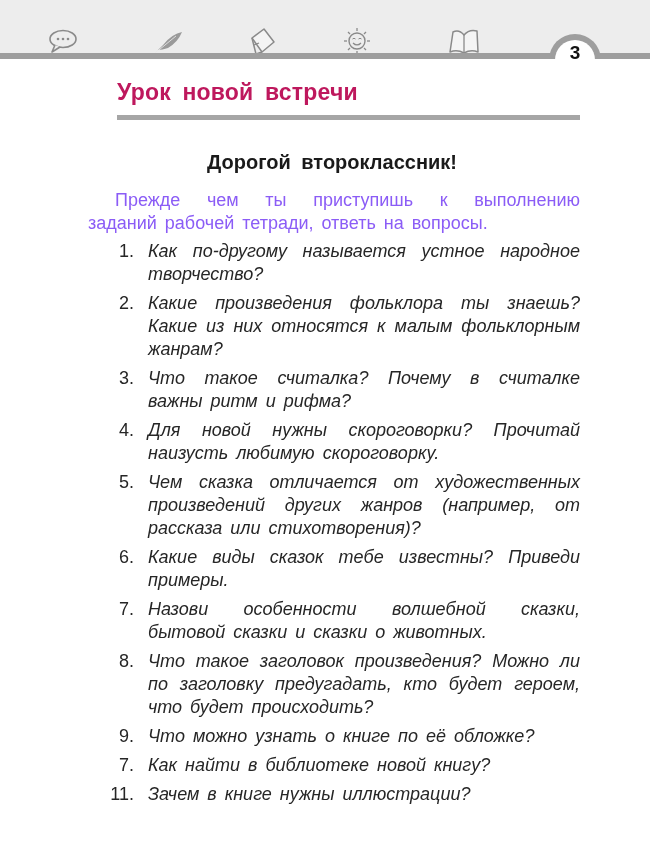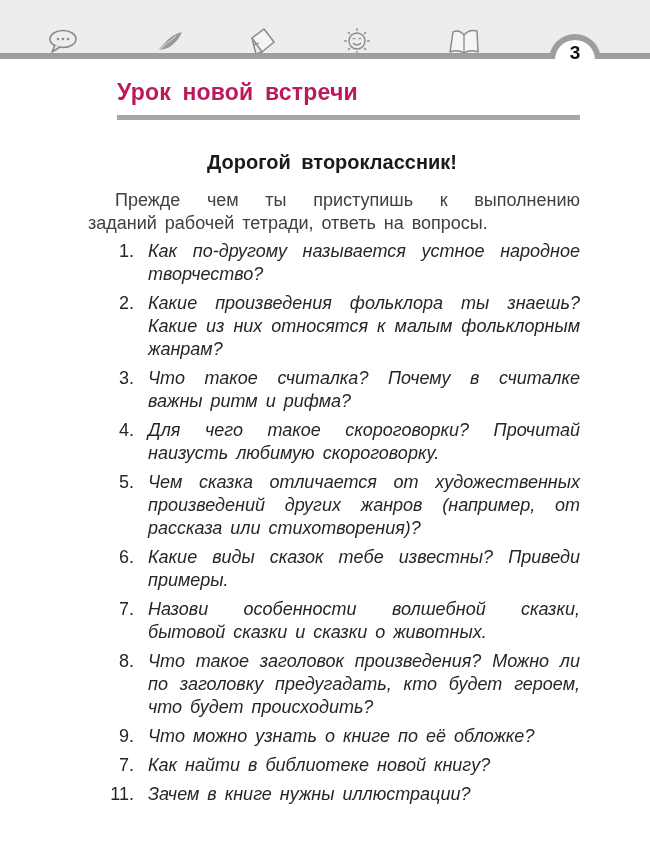--- a/index.html
+++ b/index.html
@@ -36,21 +36,21 @@
     }
     .lesson-rule {
       position: absolute; left: 117px; top: 115px; width: 463px; height: 5px; background: #a6a6a6;
     }
     .greeting {
       position: absolute; left: 0; width: 594px; top: 151px; text-align: center; font-weight: bold;
       font-size: 20px; word-spacing: 5px; color: #1a1a1a; padding-left: 70px; box-sizing: border-box;
     }
     .intro {
       position: absolute; left: 88px; top: 189px; width: 492px; font-size: 18px; line-height: 23px;
-      text-align: justify; text-align-last: left; word-spacing: 3px; color: #404040;
+      text-align: justify; text-align-last: left; word-spacing: 3px; color: #8b5cf6;
     }
     .intro .line1 { text-indent: 27px; text-align: justify; text-align-last: justify; display: block; }
     .questions {
       position: absolute; left: 88px; top: 240px; width: 492px; margin: 0; padding: 0; list-style: none;
     }
     .q {
       display: flex; font-size: 18px; line-height: 23px; color: #262626; margin-bottom: 6px;
     }
     .q-num { width: 46px; text-align: right; padding-right: 14px; flex: 0 0 46px; box-sizing: content-box; }
     .q-text { flex: 1; text-align: justify; word-spacing: 3px; font-style: italic; }
@@ -131,21 +131,21 @@
   <li class="q">
       <span class="q-num">2.</span>
       <span class="q-text last-left">Какие произведения фольклора ты знаешь? Какие из них относятся к малым фольклорным жанрам?</span>
     </li>
   <li class="q">
       <span class="q-num">3.</span>
       <span class="q-text last-left">Что такое считалка? Почему в считалке важны ритм и рифма?</span>
     </li>
   <li class="q">
       <span class="q-num">4.</span>
-      <span class="q-text last-left">Для чего такое скороговорки? Прочитай наизусть любимую скороговорку.</span>
+      <span class="q-text last-left">Для новой нужны скороговорки? Прочитай наизусть любимую скороговорку.</span>
     </li>
   <li class="q">
       <span class="q-num">5.</span>
       <span class="q-text last-left">Чем сказка отличается от художественных произведений других жанров (например, от рассказа или стихотворения)?</span>
     </li>
   <li class="q">
       <span class="q-num">6.</span>
       <span class="q-text last-left">Какие виды сказок тебе известны? Приведи примеры.</span>
     </li>
   <li class="q">

